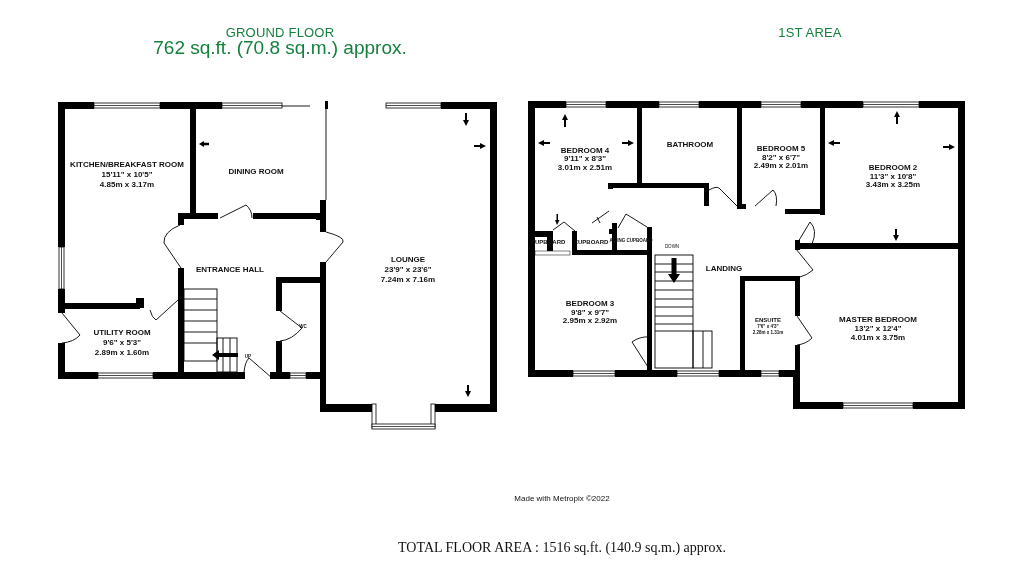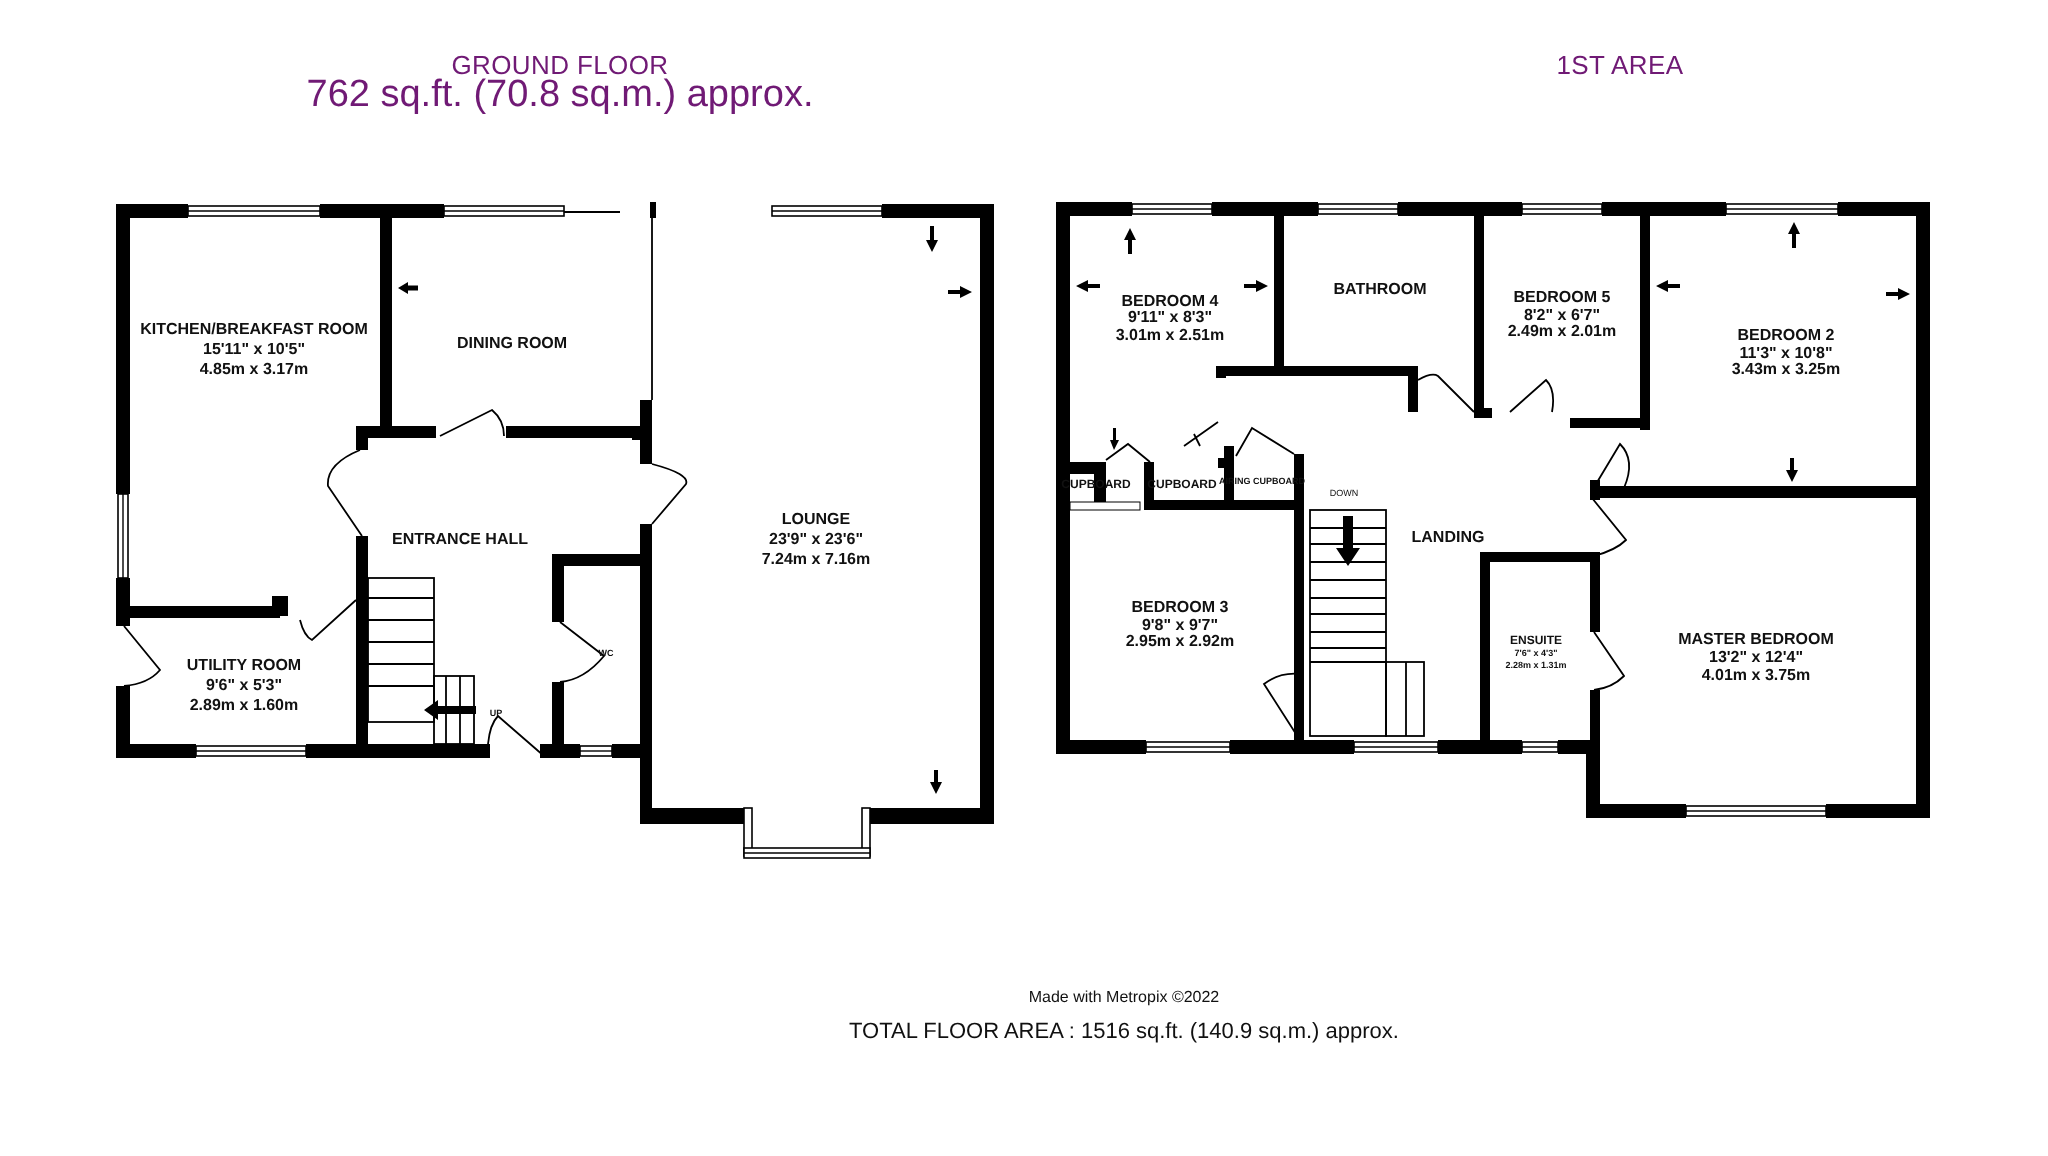--- a/index.html
+++ b/index.html
@@ -1,23 +1,23 @@
 <!DOCTYPE html>
 <html><head>
 <meta charset="utf-8">
 <style>
   html, body { margin: 0; padding: 0; background: #ffffff; }
   body { width: 1024px; height: 578px; position: relative; overflow: hidden; font-family: "Liberation Sans", sans-serif; color: #000; }
-  .floor-header { position: absolute; text-align: center; font-family: "Liberation Sans", sans-serif; color: #701a75; }
+  .floor-header { position: absolute; text-align: center; font-family: "Liberation Sans", sans-serif; color: #15803d; }
   .floor-header .name { font-size: 13px; line-height: 15px; letter-spacing: 0.2px; }
   .floor-header .area { font-size: 19px; line-height: 15px; }
   #gf-header { left: 150px; top: 25px; width: 260px; }
   #ff-header { left: 680px; top: 25px; width: 260px; }
   .footer { position: absolute; left: 362px; width: 400px; text-align: center; }
-  #footer-total { top: 510px; font-size: 11px; color: #111; }
+  #footer-total { top: 540px; font-size: 14px; color: #111; font-family: Liberation Serif, serif; }
   #footer-credit { top: 494px; font-size: 8px; color: #111; }
   svg { position: absolute; left: 0; top: 0; }
   .wall { fill: #000; }
   .win { fill: #fff; stroke: #000; stroke-width: 0.8; }
   .winline { stroke: #000; stroke-width: 0.7; }
   .door { fill: none; stroke: #000; stroke-width: 0.9; }
   .thin { stroke: #000; stroke-width: 0.9; fill: none; }
   .stair { fill: none; stroke: #000; stroke-width: 0.9; }
   .room-label { font-family: "Liberation Sans", sans-serif; font-weight: bold; text-anchor: middle; fill: #111; }
   .lbl { font-size: 8px; }

